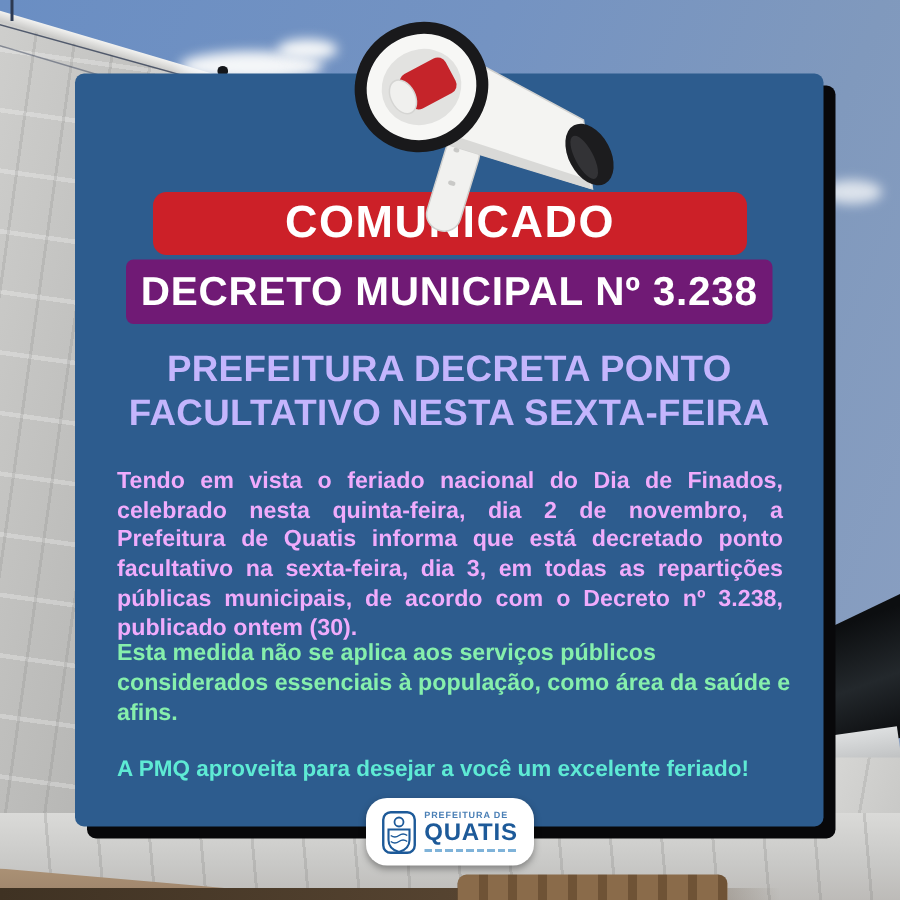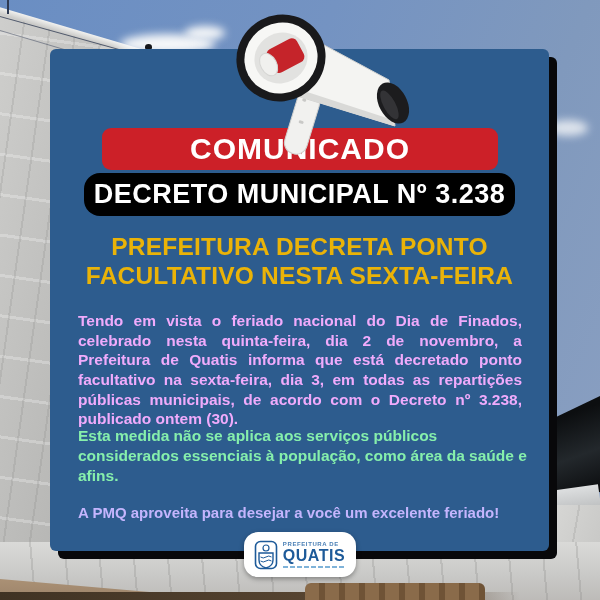--- a/index.html
+++ b/index.html
@@ -87,43 +87,43 @@
 
   .banner-red {
     position: absolute; left: 52px; top: 79px; width: 396px; height: 42px;
     background: #cc2028; border-radius: 9px;
     display: flex; align-items: center; justify-content: center;
     color: #fff; font-size: 30px; font-weight: bold; letter-spacing: 1px;
     white-space: nowrap;
   }
   .banner-blue {
     position: absolute; left: 34px; top: 124px; width: 431px; height: 43px;
-    background: #000000; border-radius: 16px;
+    background: #701a75; border-radius: 5px;
     display: flex; align-items: center; justify-content: center;
     color: #fff; font-size: 27px; font-weight: bold; letter-spacing: .5px;
     white-space: nowrap;
   }
   .headline {
     position: absolute; left: 25px; top: 183px; width: 449px;
-    text-align: center; color: #eab308; font-size: 24.5px; font-weight: bold;
+    text-align: center; color: #c4b5fd; font-size: 24.5px; font-weight: bold;
     line-height: 1.2; letter-spacing: .2px;
   }
   .body-text {
     position: absolute; left: 28px; top: 262px; width: 444px;
     color: #f0abfc; font-size: 15.5px; font-weight: bold;
     text-align: justify; line-height: 1.27;
   }
   .notice-text {
     position: absolute; left: 28px; top: 377px; width: 452px;
     color: #86efac; font-size: 15.5px; font-weight: bold;
     text-align: left; line-height: 1.3;
   }
   .closing-text {
     position: absolute; left: 28px; top: 455px; width: 460px;
-    color: #c4b5fd; font-size: 15px; font-weight: bold; white-space: nowrap;
+    color: #5eead4; font-size: 15px; font-weight: bold; white-space: nowrap;
   }
 
   
   .logo-pill {
     position: absolute; left: 50%; top: 483px; transform: translateX(-50%);
     width: 112px; height: 45px; background: #ffffff; border-radius: 14px;
     display: flex; align-items: center; justify-content: center; gap: 5px;
     box-shadow: 0 2px 5px rgba(0,0,0,.35); padding: 0 7px;
   }
   .logo-text { display: flex; flex-direction: column; line-height: 1; }

